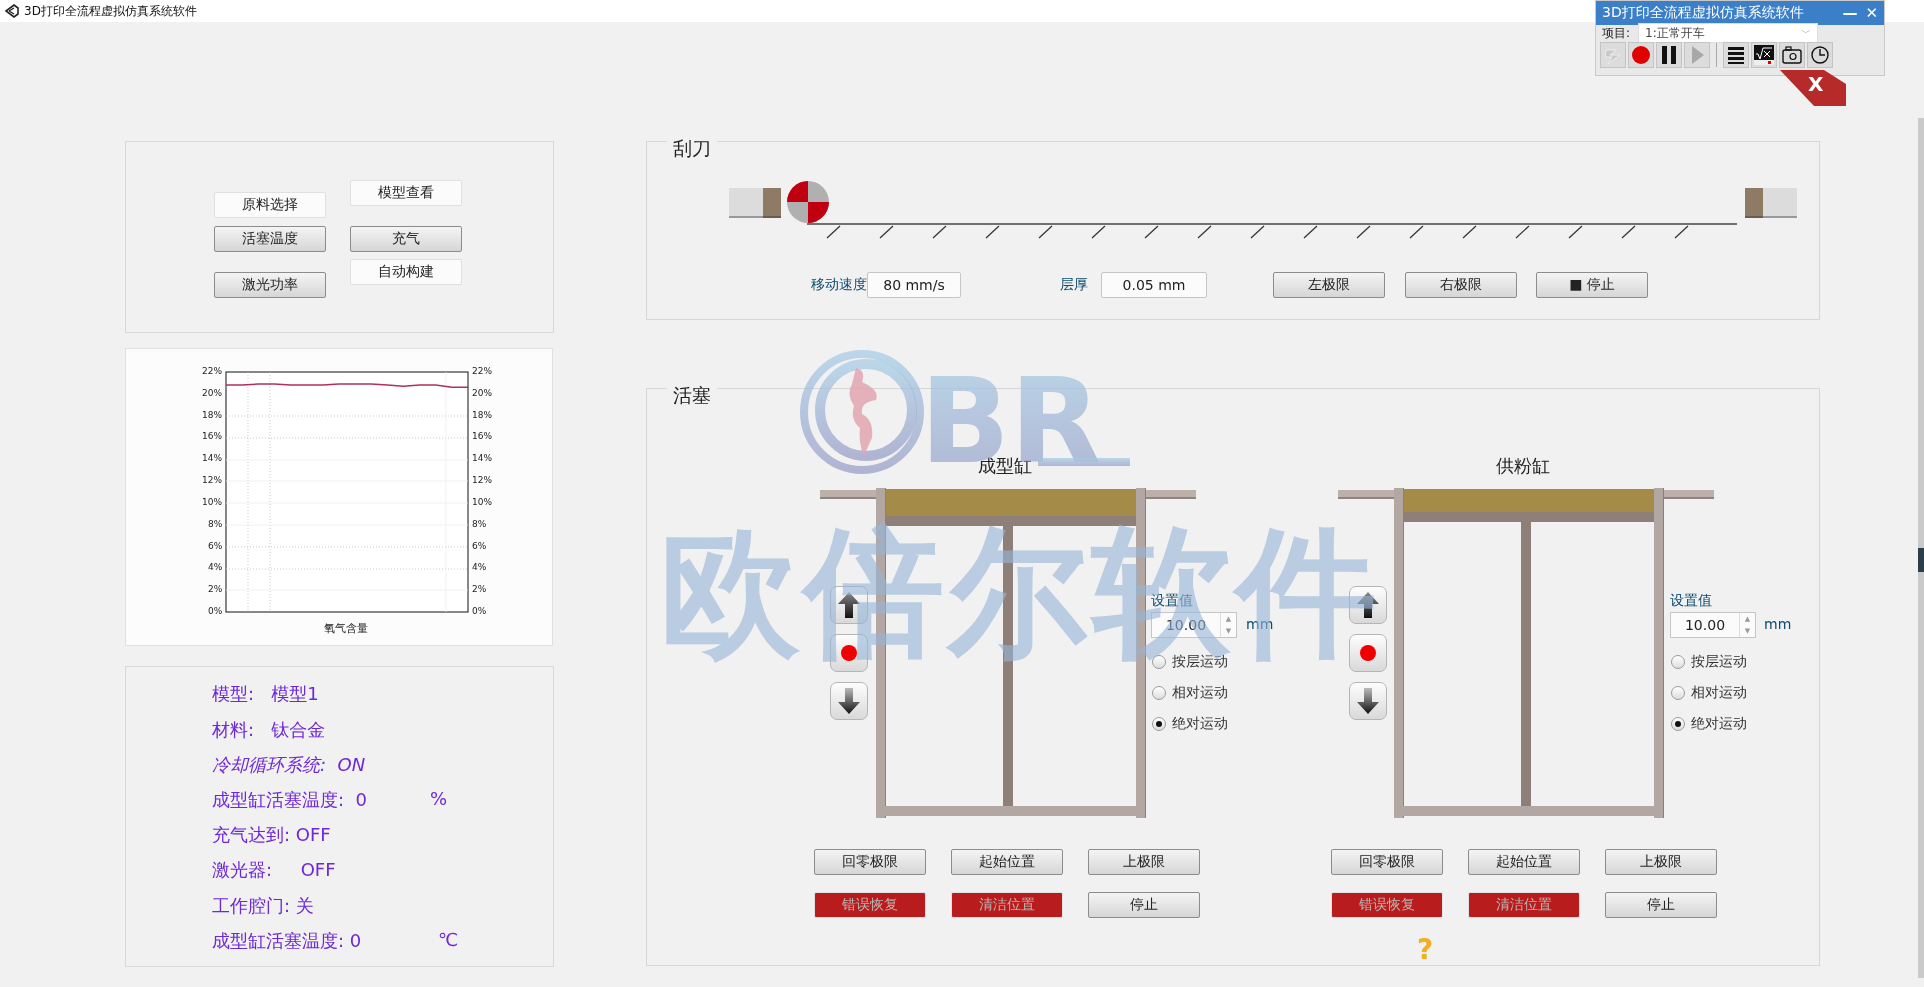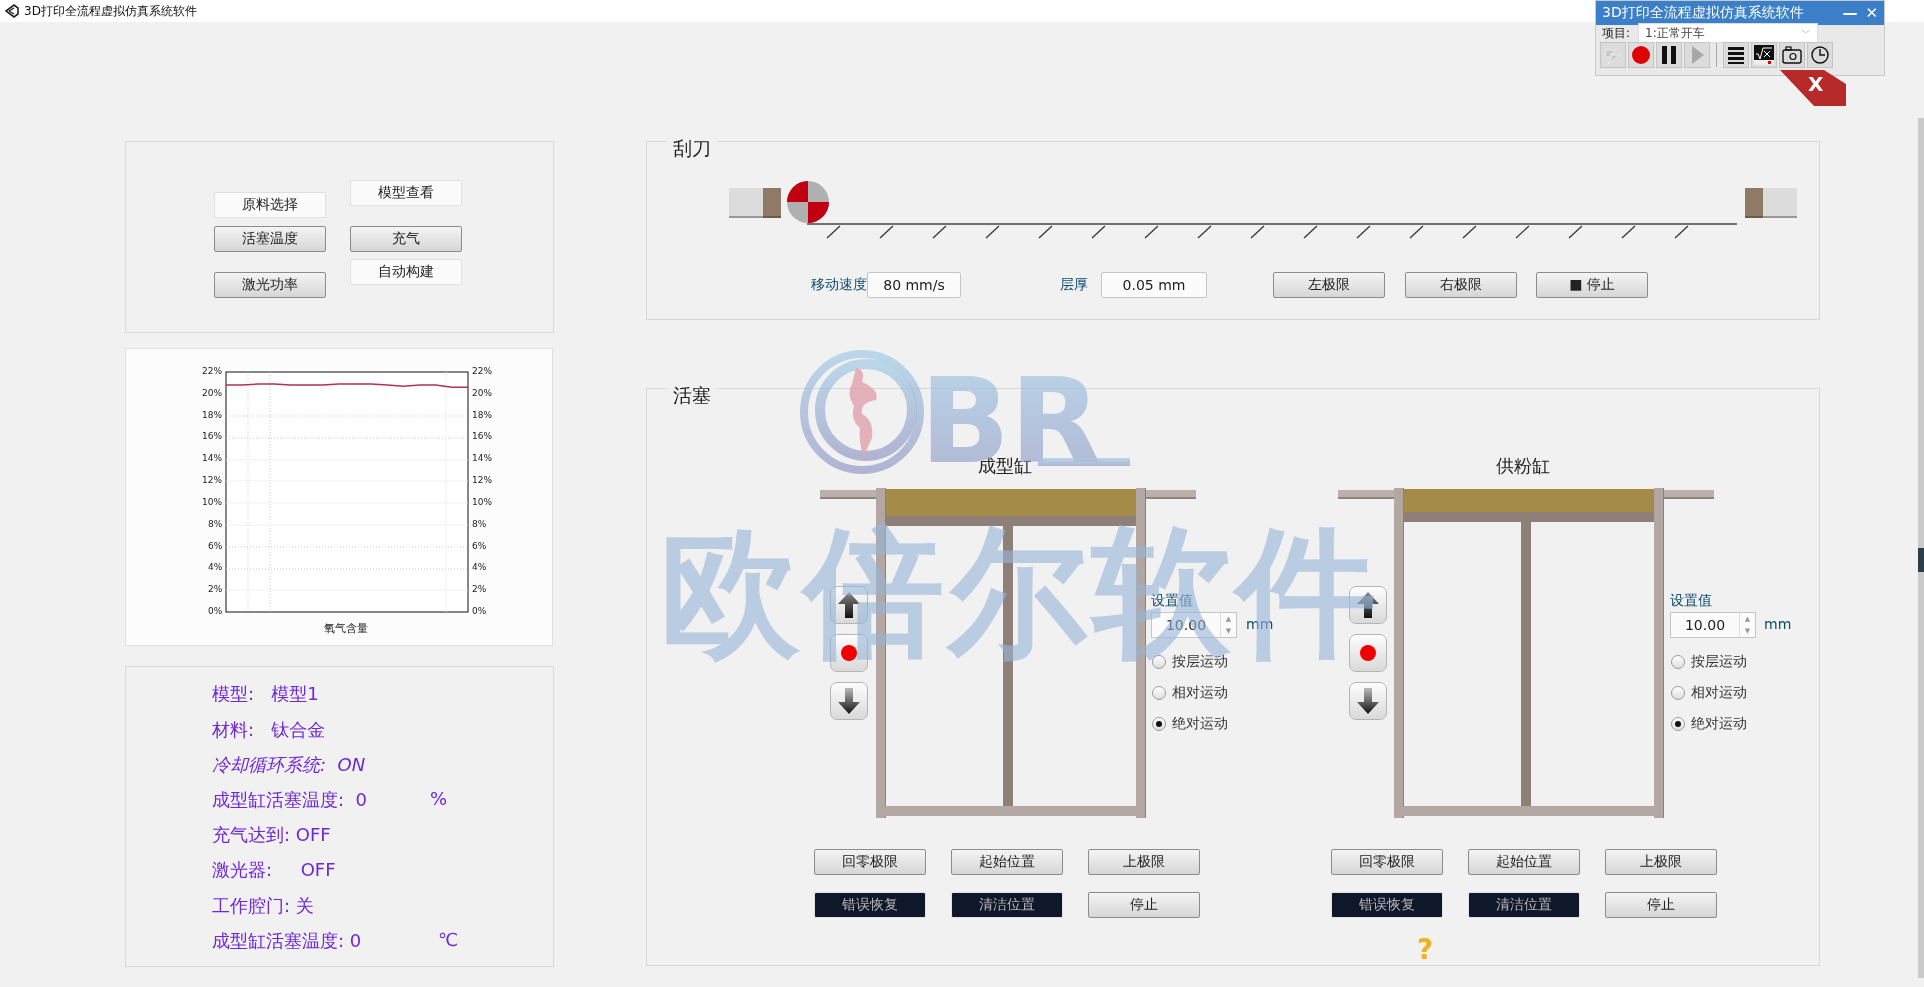--- a/index.html
+++ b/index.html
@@ -34,21 +34,21 @@
   .panel-white { background: #fcfcfc; border: 1px solid #e0e0e0; }
   .group { border: 1px solid #d6d6d6; }
   .group-title { position: absolute; top: -14px; left: 20px; background: #f1f1f1; padding: 0 6px; font-size: 19px; color: #222; margin-top: 8px; }
 
   .btn {
     position: absolute; height: 26px; border: 1px solid #8c8c8c; border-radius: 2px;
     background: linear-gradient(#f4f4f4, #d6d6d6);
     font-size: 14px; color: #222; display: flex; align-items: center; justify-content: center;
   }
   .btn.flat { background: #fbfbfb; border: 1px solid #e0e0e0; }
-  .btn.disabled { background: #0f172a; border: 1px solid #e2e2e2; color: #b8b8b8; }
+  .btn.disabled { background: #b91c1c; border: 1px solid #e2e2e2; color: #b8b8b8; }
 
   .field { position: absolute; height: 26px; background: #fbfbfb; border: 1px solid #c6c6c6; border-radius: 2px; display: flex; align-items: center; justify-content: center; font-size: 14px; }
   .lbl { position: absolute; font-size: 14px; color: #0c4a6e; }
 
   
   .info-row { position: absolute; left: 212px; font-size: 18px; color: #6d28d9; white-space: nowrap; }
 
   
   .chart-box { left: 125px; top: 348px; width: 428px; height: 298px; }
   .tick { position: absolute; font-size: 9px; color: #222; }

